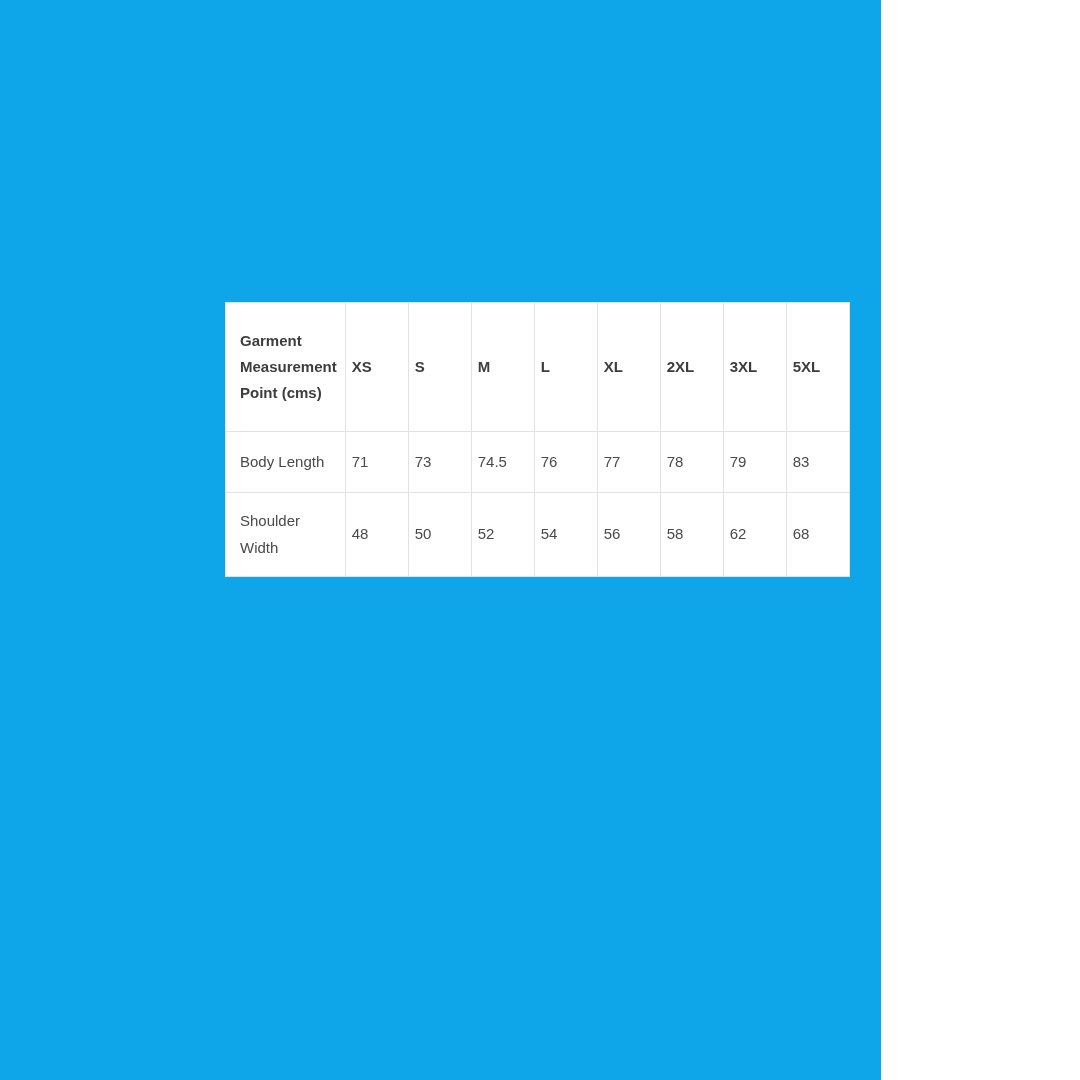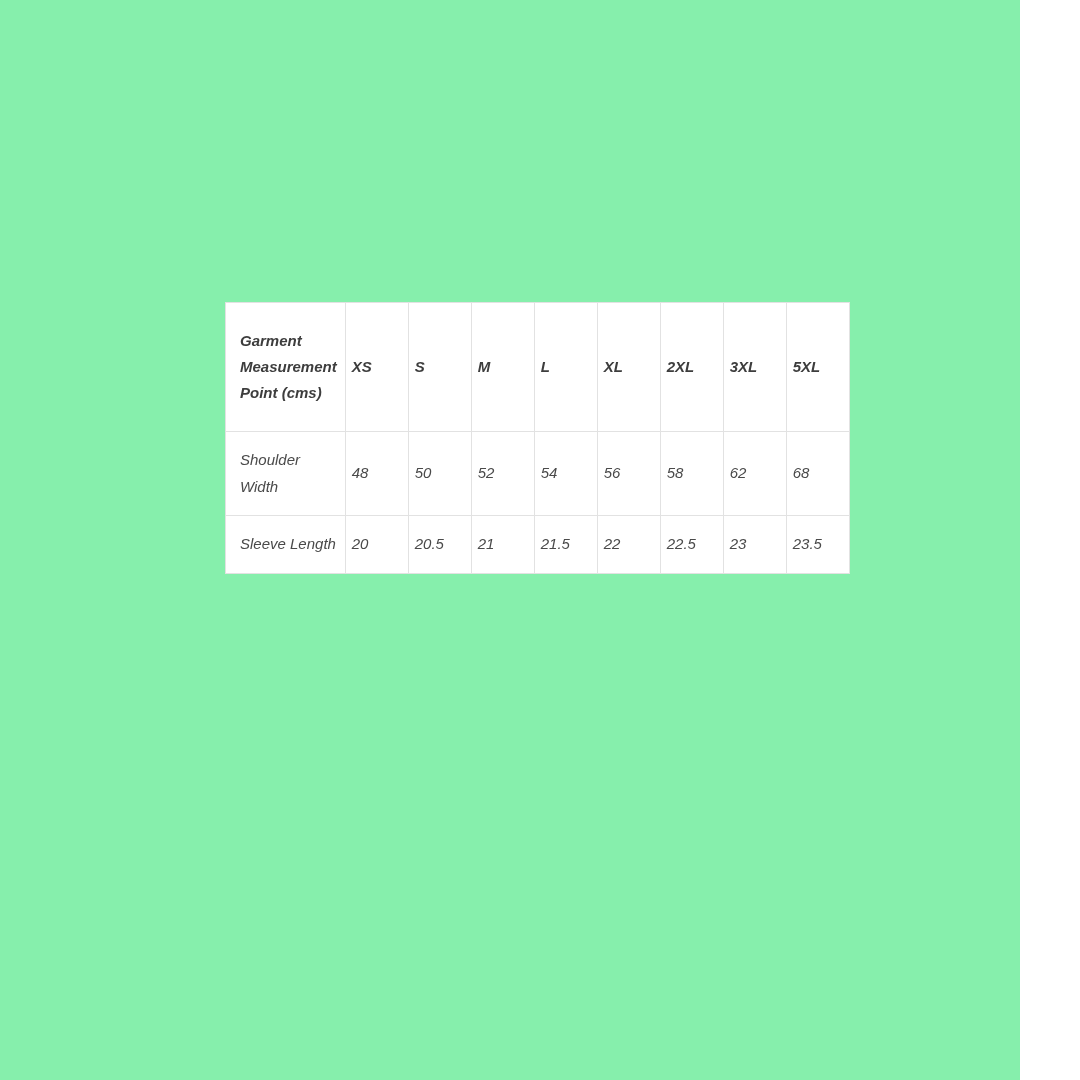--- a/index.html
+++ b/index.html
@@ -2,26 +2,25 @@
 <html><head>
 <meta charset="utf-8">
 <style>
   html, body {
     margin: 0;
     padding: 0;
     background: #ffffff;
   }
   .canvas {
     position: relative;
-    width: 1020px;
+    width: 881px;
     height: 1080px;
-    background: #86efac;
+    background: #0ea5e9;
     font-family: "Liberation Sans", sans-serif;
     overflow: hidden;
-    font-style: italic;
   }
   table.size-chart {
     position: absolute;
     left: 225px;
     top: 302px;
     border-collapse: collapse;
     table-layout: fixed;
     font-size: 15px;
     line-height: 1.75;
     color: #4a4a4a;
@@ -79,37 +78,37 @@
         <th>S</th>
         <th>M</th>
         <th>L</th>
         <th>XL</th>
         <th>2XL</th>
         <th>3XL</th>
         <th>5XL</th>
       </tr>
     </thead>
     <tbody>
+      <tr class="row-body">
+        <td class="row-label">Body Length</td>
+        <td>71</td>
+        <td>73</td>
+        <td>74.5</td>
+        <td>76</td>
+        <td>77</td>
+        <td>78</td>
+        <td>79</td>
+        <td>83</td>
+      </tr>
       <tr class="row-shoulder">
         <td class="row-label">Shoulder Width</td>
         <td>48</td>
         <td>50</td>
         <td>52</td>
         <td>54</td>
         <td>56</td>
         <td>58</td>
         <td>62</td>
         <td>68</td>
       </tr>
-      <tr class="row-sleeve-length">
-        <td class="row-label">Sleeve Length</td>
-        <td>20</td>
-        <td>20.5</td>
-        <td>21</td>
-        <td>21.5</td>
-        <td>22</td>
-        <td>22.5</td>
-        <td>23</td>
-        <td>23.5</td>
-      </tr>
     </tbody>
   </table>
 </div>
 
 </body></html>

